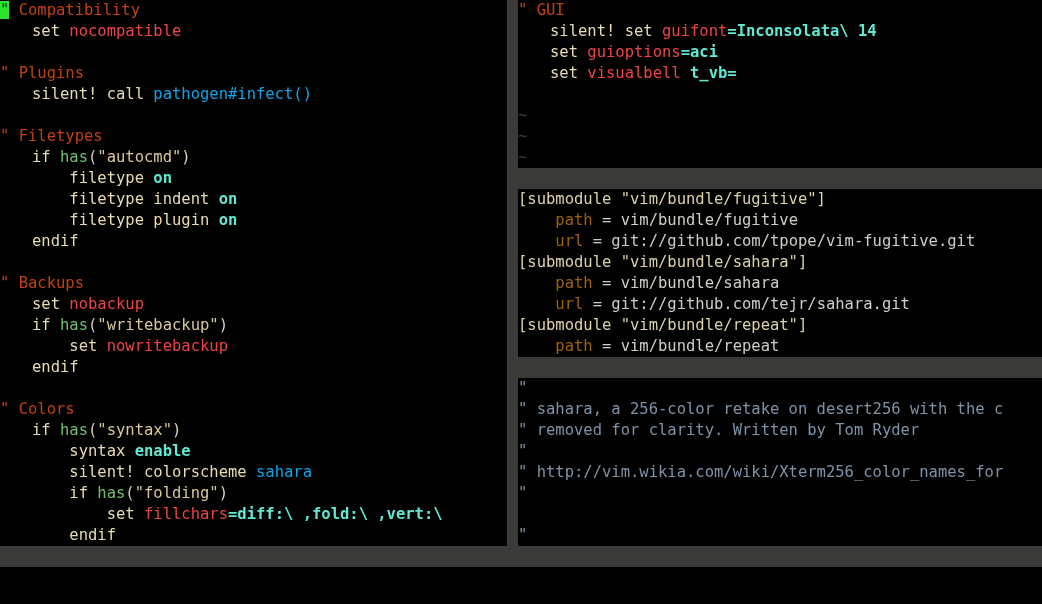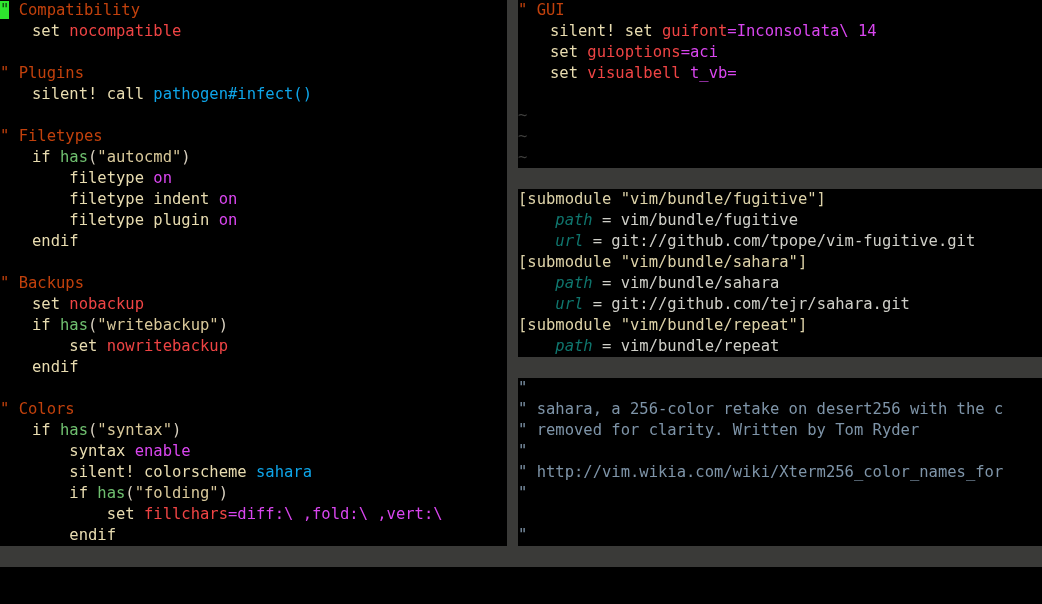--- a/index.html
+++ b/index.html
@@ -69,24 +69,24 @@
 
   
   .c-comment  { color: #c2410c; }   
   .c-comment2 { color: #7e94a8; }   
   .c-stmt     { color: #e8dcb0; padding-left: 32px; }   
   .c-option   { color: #ef4444; }   
   .c-func     { color: #6fbf6f; text-align: center; }   
   .c-string   { color: #d8c89a; }   
   .c-paren    { color: #d8d0c0; }
   .c-plain    { color: #d8d8d0; }
-  .c-const    { color: #d946ef; }   
+  .c-const    { color: #5eead4; font-weight: bold; }   
   .c-ident    { color: #0ea5e9; }   
   .c-section  { color: #ddd2a8; }   
-  .c-key      { color: #0f766e; font-style: italic; }   
+  .c-key      { color: #a16207; }   
   .c-val      { color: #cfcfc8; }   
   .c-tilde    { color: #3e3e3c; }   
   .cursor     { background: #2ee52e; color: #0b3b0b; }
 </style>
 </head>
 <body>
 
 <div id="screen">
 
   <div class="pane pane-left"><div class="line"><span class="cursor">"</span><span class="c-comment"> Compatibility</span></div><div class="line"><span class="c-stmt">set </span><span class="c-option">nocompatible</span></div><div class="line"><span class="c-plain"></span></div><div class="line"><span class="c-comment">" Plugins</span></div><div class="line"><span class="c-stmt">silent! call </span><span class="c-ident">pathogen#infect()</span></div><div class="line"><span class="c-plain"></span></div><div class="line"><span class="c-comment">" Filetypes</span></div><div class="line"><span class="c-stmt">if </span><span class="c-func">has</span><span class="c-paren">(</span><span class="c-string">"autocmd"</span><span class="c-paren">)</span></div><div class="line"><span class="c-stmt">    filetype </span><span class="c-const">on</span></div><div class="line"><span class="c-stmt">    filetype indent </span><span class="c-const">on</span></div><div class="line"><span class="c-stmt">    filetype plugin </span><span class="c-const">on</span></div><div class="line"><span class="c-stmt">endif</span></div><div class="line"><span class="c-plain"></span></div><div class="line"><span class="c-comment">" Backups</span></div><div class="line"><span class="c-stmt">set </span><span class="c-option">nobackup</span></div><div class="line"><span class="c-stmt">if </span><span class="c-func">has</span><span class="c-paren">(</span><span class="c-string">"writebackup"</span><span class="c-paren">)</span></div><div class="line"><span class="c-stmt">    set </span><span class="c-option">nowritebackup</span></div><div class="line"><span class="c-stmt">endif</span></div><div class="line"><span class="c-plain"></span></div><div class="line"><span class="c-comment">" Colors</span></div><div class="line"><span class="c-stmt">if </span><span class="c-func">has</span><span class="c-paren">(</span><span class="c-string">"syntax"</span><span class="c-paren">)</span></div><div class="line"><span class="c-stmt">    syntax </span><span class="c-const">enable</span></div><div class="line"><span class="c-stmt">    silent! colorscheme </span><span class="c-ident">sahara</span></div><div class="line"><span class="c-stmt">    if </span><span class="c-func">has</span><span class="c-paren">(</span><span class="c-string">"folding"</span><span class="c-paren">)</span></div><div class="line"><span class="c-stmt">        set </span><span class="c-option">fillchars</span><span class="c-const">=diff:\ ,fold:\ ,vert:\</span></div><div class="line"><span class="c-stmt">    endif</span></div></div>

